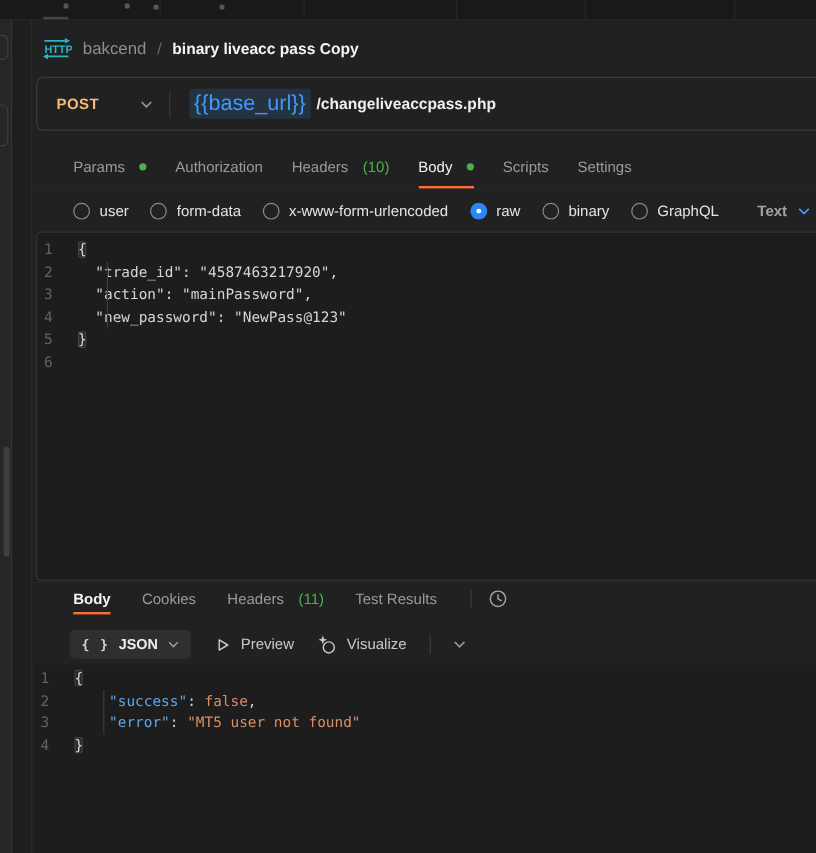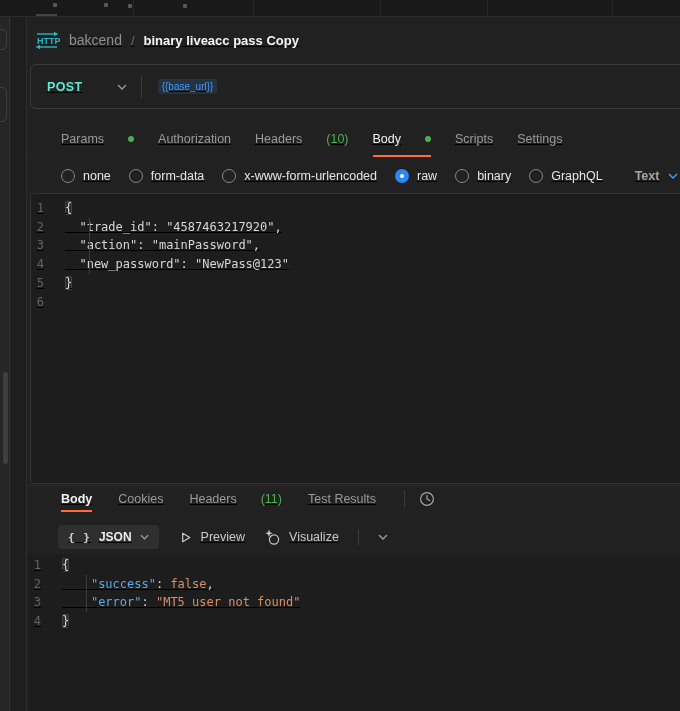--- a/index.html
+++ b/index.html
@@ -1,18 +1,18 @@
 <!DOCTYPE html>
 <html><head>
 <meta charset="utf-8">
 <style>
   * { margin:0; padding:0; box-sizing:border-box; }
   html,body { width:680px; height:711px; overflow:hidden; background:#212121;
     font-family:"Liberation Sans", sans-serif; -webkit-font-smoothing:antialiased; }
-  .abs { position:absolute;text-decoration:underline; }
+  .abs { position:absolute; }
   #app { position:relative; width:680px; height:711px; background:#212121; }
 
   
   #tabstrip { left:0; top:0; width:680px; height:17px; background:#191919; border-bottom:1px solid #2b2b2b; }
   .strip-sep { position:absolute; top:0; width:1px; height:16px; background:#272727; }
   .strip-dot { position:absolute; top:3px; width:4px; height:4px; background:#585858; border-radius:1px; }
   #active-tab-edge { position:absolute; left:36px; top:14px; width:21px; height:2px; background:#454545; }
 
   
   #rail { left:0; top:17px; width:10px; height:694px; background:#262626; border-right:1px solid #333; }
@@ -29,31 +29,31 @@
   #crumb-row { left:0; top:0; width:652px; height:46px; display:flex; align-items:center; padding-left:6px; gap:9px; }
   #http-badge { display:inline-flex; }
   .crumb-collection { color:#8f8f8f; font-size:14px; }
   .crumb-sep { color:#6c6c6c; font-size:13px; }
   .crumb-name { color:#f5f5f5; font-size:13px; font-weight:700; }
 
   
   #url-box { left:2px; top:47px; right:-6px; height:45px; border:1px solid #3a3a3a; border-radius:6px;
     display:flex; align-items:center; background:#212121; }
   #method-btn { display:flex; align-items:center; gap:34px; padding:0 14px 0 16px; cursor:pointer; }
-  #method-label { color:#5eead4; font-size:12.5px; font-weight:700; letter-spacing:.4px; }
+  #method-label { color:#fdba74; font-size:12.5px; font-weight:700; letter-spacing:.4px; }
   .chev { display:inline-block; }
   #url-vsep { width:1px; height:22px; background:#3a3a3a; margin-right:16px; }
   #url-field { display:flex; align-items:center; gap:5px; font-size:13px; }
-  #base-url-chip { color:#4099ff; background:rgba(64,153,255,.14); border-radius:3px; padding:2px 4px; font-size:10px; }
+  #base-url-chip { color:#4099ff; background:rgba(64,153,255,.14); border-radius:3px; padding:2px 4px; font-size:18px; }
   #url-path { color:#efefef; font-weight:600; }
 
   
   #req-tabs-row { left:0; top:104px; width:652px; height:37px; border-bottom:1px solid #262626;
     display:flex; align-items:stretch; gap:24px; padding-left:33px; }
-  .tab { position:relative; display:flex; align-items:center; gap:24px; font-size:12.5px; color:#9a9a9a; cursor:pointer;justify-content:center; }
+  .tab { position:relative; display:flex; align-items:center; gap:12px; font-size:12.5px; color:#9a9a9a; cursor:pointer;justify-content:center; }
   .tab .tcount { color:#4cb04f; }
   .tab .tdot { width:6px; height:6px; border-radius:50%; background:#4cb04f; }
   .tab.active { color:#f2f2f2; }
   .tab.active::after { content:""; position:absolute; left:0; right:0; bottom:0; height:2px; background:#ff6c37; }
 
   
   #modes-row { left:0; top:141px; width:652px; height:35px; display:flex; align-items:center; gap:18px; padding-left:33px; }
   .mode { display:flex; align-items:center; gap:8px; cursor:pointer; }
   .radio { width:14px; height:14px; border:1px solid #878787; border-radius:50%; background:transparent; position:relative; flex:none; }
   .radio.checked { border:none; background:#2b87f5; }
@@ -139,20 +139,21 @@
         <span id="method-label">POST</span>
         <span class="chev">
           <svg width="10" height="6" viewBox="0 0 10 6">
               <polyline points="1,1 5,5 9,1" fill="none" stroke="#9a9a9a" stroke-width="1.4"></polyline>
             </svg>
         </span>
       </div>
       <div id="url-vsep"></div>
       <div id="url-field">
         <span id="base-url-chip">{{base_url}}</span>
+        <span id="url-path">/changeliveaccpass.php</span>
       </div>
     </div>
 
     <div id="req-tabs-row" class="abs">
         <div class="tab">
           <span class="tlabel">Params</span>
           <span class="tdot"></span>
         </div>
         <div class="tab">
           <span class="tlabel">Authorization</span>
@@ -169,21 +170,21 @@
           <span class="tlabel">Scripts</span>
         </div>
         <div class="tab">
           <span class="tlabel">Settings</span>
         </div>
       </div>
 
     <div id="modes-row" class="abs">
       <label class="mode">
           <span class="radio"></span>
-          <span class="mode-label">none</span>
+          <span class="mode-label">user</span>
         </label>
         <label class="mode">
           <span class="radio"></span>
           <span class="mode-label">form-data</span>
         </label>
         <label class="mode">
           <span class="radio"></span>
           <span class="mode-label">x-www-form-urlencoded</span>
         </label>
         <label class="mode">

